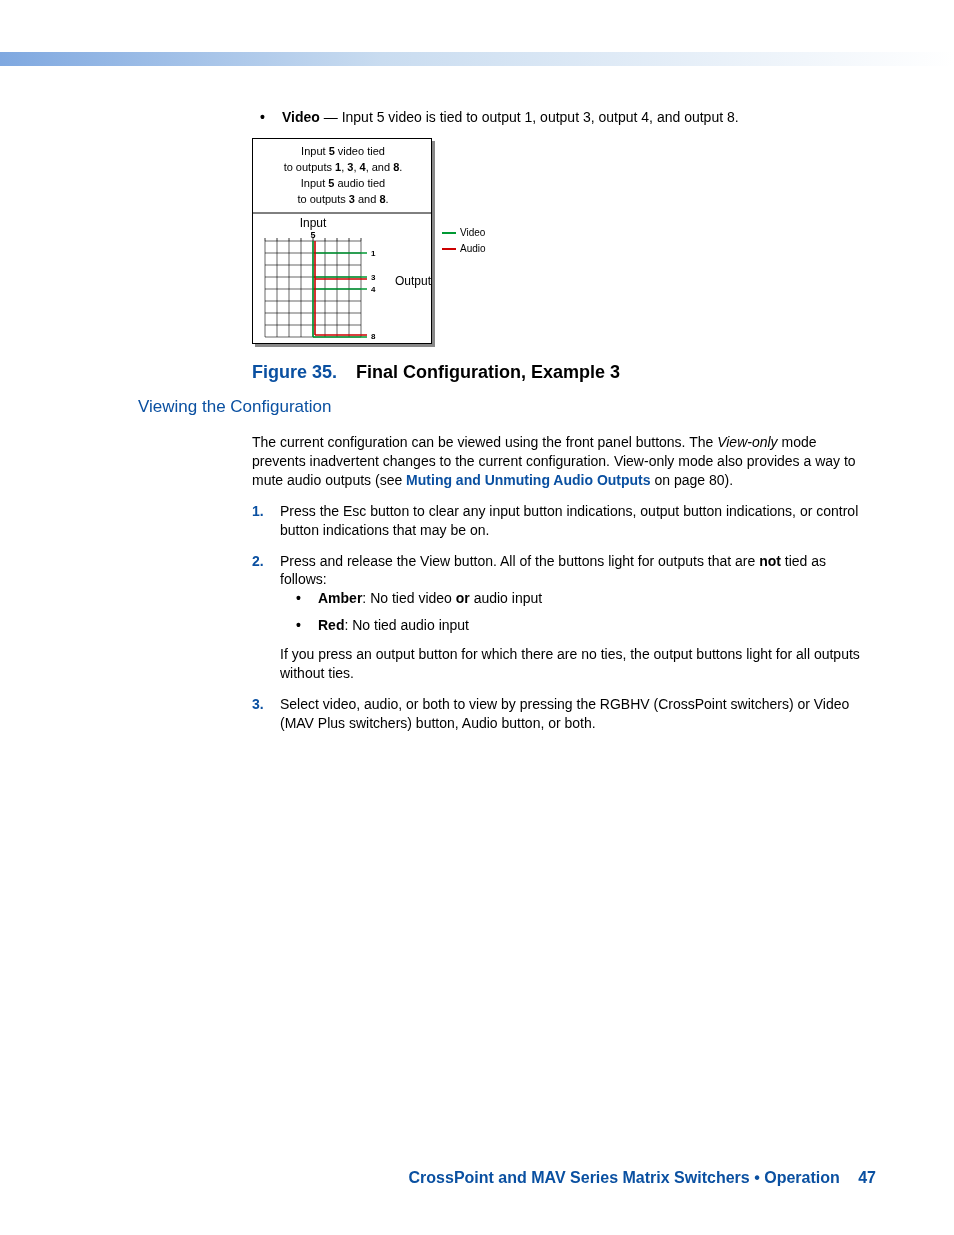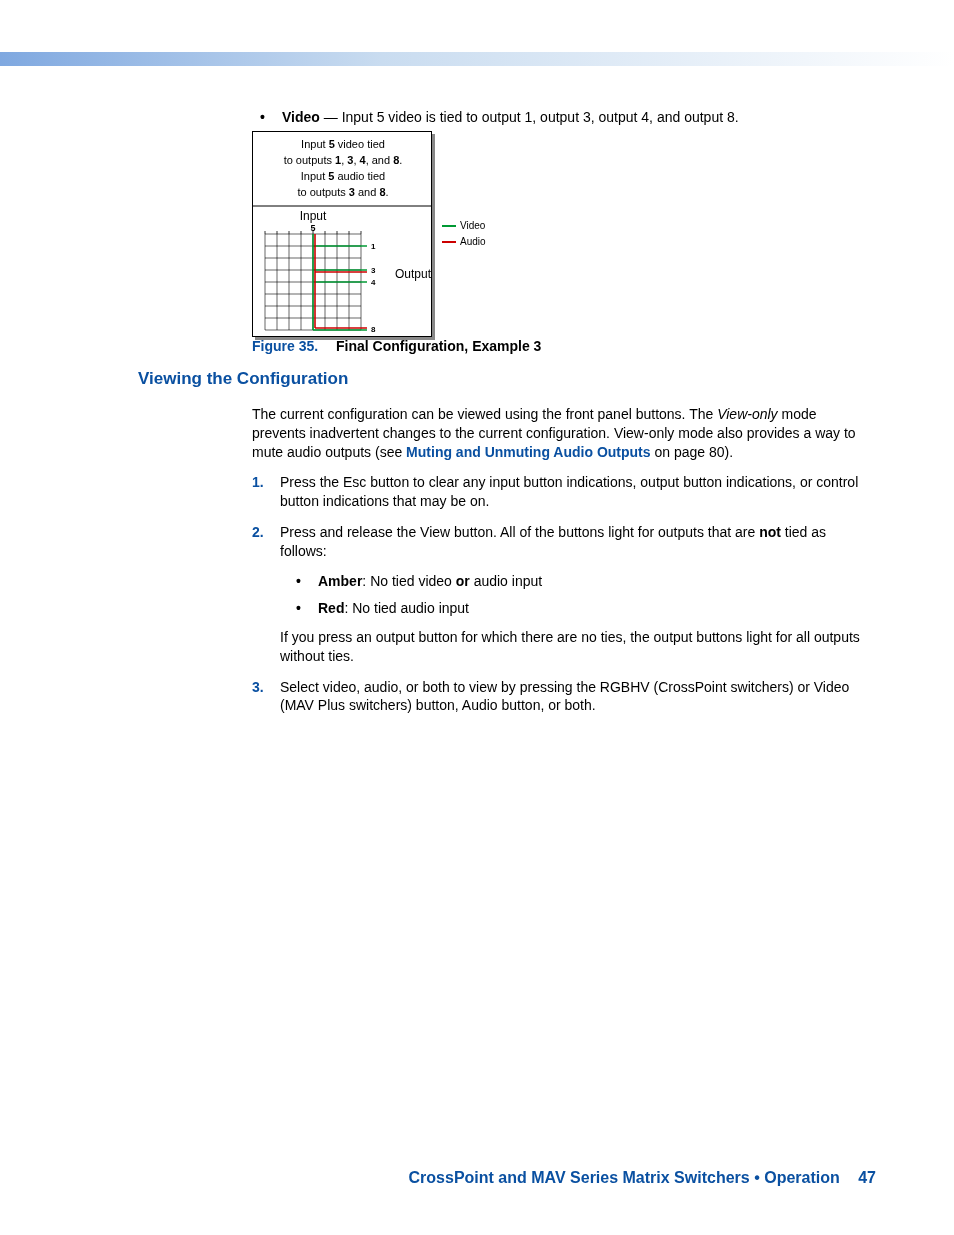--- a/index.html
+++ b/index.html
@@ -21,43 +21,43 @@
     background: linear-gradient(to right, #7fa8e0 0%, #c9dcf0 40%, #fff 100%);
   }
   .content {
     position: absolute;
     top: 108px;
     left: 252px;
     width: 618px;
     line-height: 1.35;
   }
   .intro { margin-bottom: 8px; }
-  ul.bullets { list-style: none; padding-left: 4px; margin-bottom: 4px; }
+  ul.bullets { list-style: none; padding-left: 4px; margin-bottom: 11px; }
   ul.bullets li { padding-left: 26px; position: relative; margin-bottom: 4px; }
   ul.bullets li::before {
     content: "•"; position: absolute; left: 4px; top: 0; color: #000; font-weight: bold;
   }
   .bold { font-weight: bold; }
   .fig-wrap { margin-top: 4px; margin-bottom: 12px; }
   .fig-svg { border: 1px solid #000; background: #fff; box-shadow: 3px 3px 0 #888; display: block; }
   .fig-legend { display: inline-block; vertical-align: bottom; font-size: 10px; margin-left: 4px; }
-  .fig-caption { margin-top: 0; font-size: 14px; }
+  .fig-caption { margin-top: 16px; font-size: 18px; }
   .fig-caption .blue { color: #0a50a1; font-weight: bold; }
   .fig-caption .title { font-weight: bold; color: #000; margin-left: 14px; }
   .section-heading {
-    color: #0a50a1; font-weight: bold; font-size: 17px;
+    color: #0a50a1; font-weight: normal; font-size: 17px;
     margin-left: -114px; margin-bottom: 14px;
   }
   .para { margin-bottom: 12px; }
   .link { color: #0a50a1; font-weight: bold; }
   .italic { font-style: italic; }
   ol.steps { list-style: none; padding: 0; }
   ol.steps > li { position: relative; padding-left: 28px; margin-bottom: 12px; }
   ol.steps > li .num { position: absolute; left: 0; top: 0; color: #0a50a1; font-weight: bold; }
-  ul.sub-bullets { list-style: none; margin: 11px 0 10px 12px; }
+  ul.sub-bullets { list-style: none; margin: 0 0 10px 12px; }
   ul.sub-bullets li { position: relative; padding-left: 26px; margin-bottom: 8px; }
   ul.sub-bullets li::before {
     content: "•"; position: absolute; left: 4px; top: 0; font-weight: bold;
   }
   .footer {
     position: absolute;
     bottom: 48px;
     right: 78px;
     font-size: 16px;
     color: #0a50a1;

